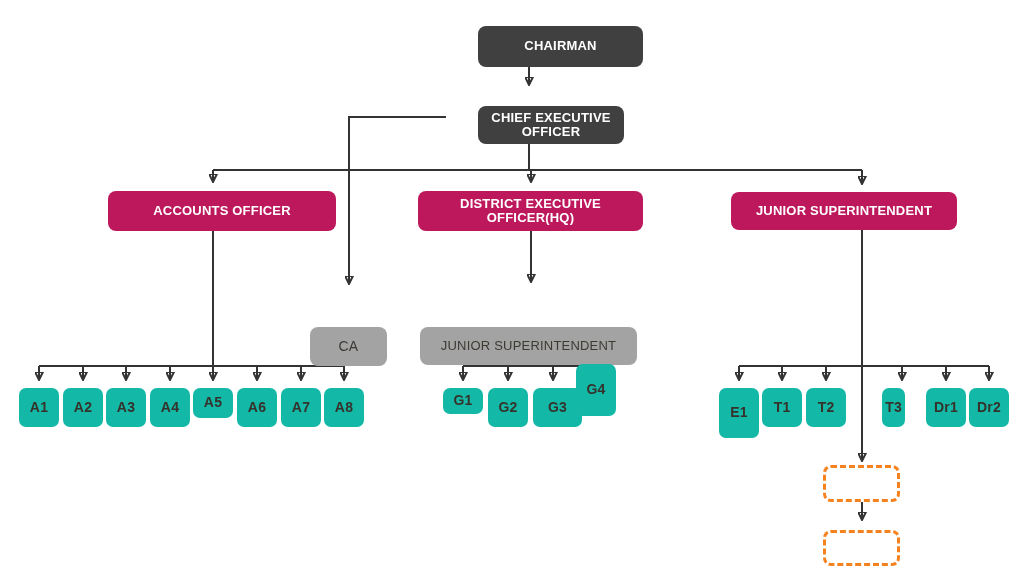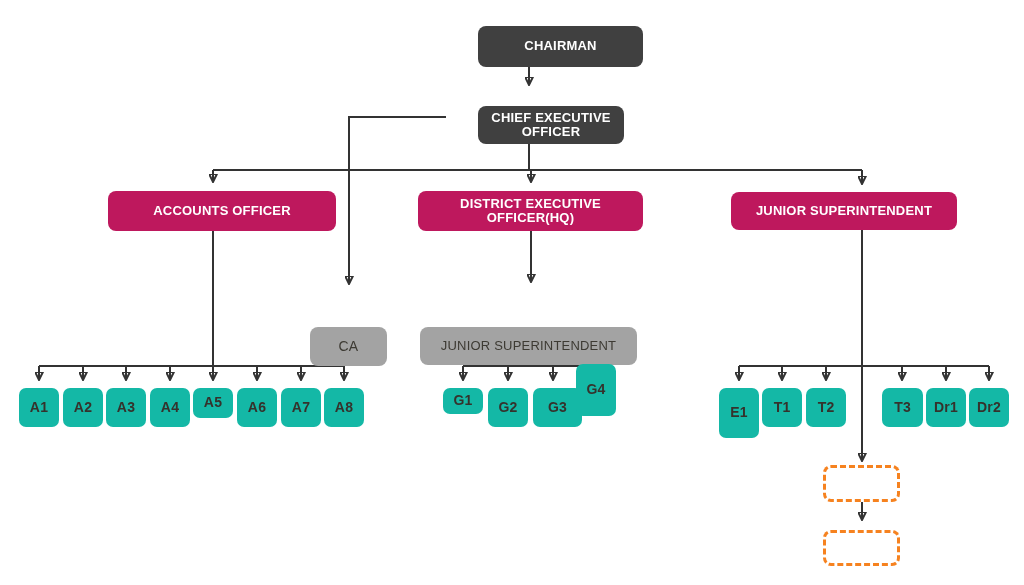--- a/index.html
+++ b/index.html
@@ -143,20 +143,20 @@
   <div class="node leaf" style="left:324px;top:388px;width:40px;height:39px">A8</div>
 
   <div class="node leaf" style="left:443px;top:388px;width:40px;height:26px">G1</div>
   <div class="node leaf" style="left:488px;top:388px;width:40px;height:39px">G2</div>
   <div class="node leaf" style="left:533px;top:388px;width:49px;height:39px">G3</div>
   <div class="node leaf" style="left:576px;top:364px;width:40px;height:52px">G4</div>
 
   <div class="node leaf" style="left:719px;top:388px;width:40px;height:50px">E1</div>
   <div class="node leaf" style="left:762px;top:388px;width:40px;height:39px">T1</div>
   <div class="node leaf" style="left:806px;top:388px;width:40px;height:39px">T2</div>
-  <div class="node leaf" style="left:882px;top:388px;width:41px;height:39px">T3</div>
+  <div class="node leaf" style="left:882px;top:388px;width:23px;height:39px">T3</div>
   <div class="node leaf" style="left:926px;top:388px;width:40px;height:39px">Dr1</div>
   <div class="node leaf" style="left:969px;top:388px;width:40px;height:39px">Dr2</div>
 
   <div class="node vacant" style="left:823px;top:465px;width:77px;height:37px"></div>
   <div class="node vacant" style="left:823px;top:530px;width:77px;height:36px"></div>
 
 </div>
 
 </body></html>

